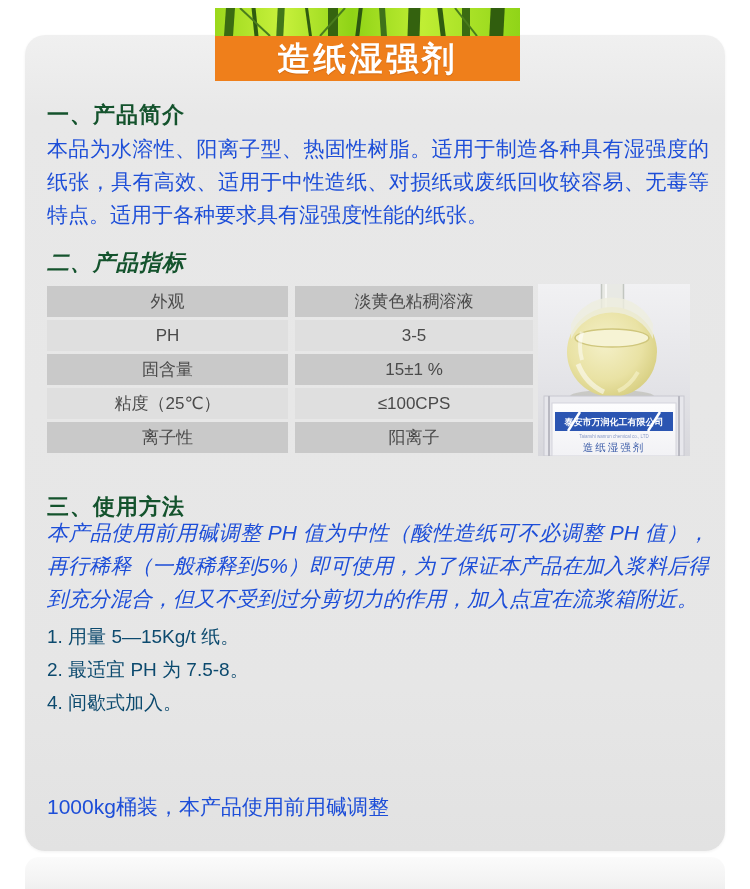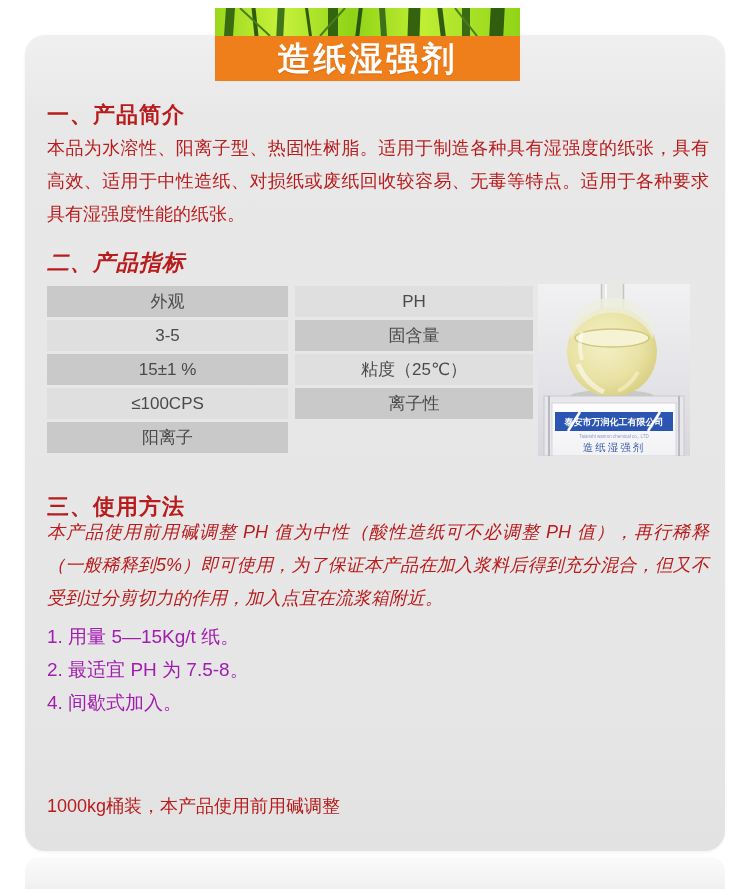--- a/index.html
+++ b/index.html
@@ -24,26 +24,26 @@
   
   .forest { position:absolute; left:215px; top:0; width:305px; height:28px; overflow:hidden; }
   .banner {
     position:absolute; left:215px; top:28px; width:305px; height:45px;
     background:#ef7f1b; color:#ffffff; text-align:center;
     font-size:33px; line-height:45px; font-weight:bold; letter-spacing:3px;
     text-shadow:0 1px 1px rgba(160,70,0,0.35);
   }
   
   .sec-h {
-    position:absolute; left:47px; color:#b91c1c; font-weight:bold;
+    position:absolute; left:47px; color:#14532d; font-weight:bold;
     font-size:22px; letter-spacing:1px;
   }
   .para {
-    position:absolute; left:47px; width:662px; color:#b91c1c;
-    font-size:18px; line-height:33px; text-align:justify;
+    position:absolute; left:47px; width:662px; color:#1d4ed8;
+    font-size:21px; line-height:33px; text-align:justify;
   }
   
   .spec-table {
     position:absolute; left:47px; top:278px; width:486px;
     display:grid; grid-template-columns:241px 238px;
     column-gap:7px; row-gap:3px; grid-auto-rows:31px;
   }
   .spec-cell {
     display:flex; align-items:center; justify-content:center;
     font-size:17px; color:#4a4a4a;
@@ -51,21 +51,21 @@
   .row-dark  { background:#c9c9c9; }
   .row-light { background:#dfdfdf; }
   
   .photo {
     position:absolute; left:538px; top:276px; width:152px; height:172px;
     overflow:hidden;
   }
   
   .usage-list {
     position:absolute; left:47px; top:612px; width:662px;
-    color:#a21caf; font-size:19px; line-height:33px; list-style:none;
+    color:#0c4a6e; font-size:19px; line-height:33px; list-style:none;
   }
 </style>
 </head>
 <body>
 
 <div id="page">
 
   <div class="content-panel"></div>
   <div class="bottom-panel"></div>
 
@@ -102,20 +102,21 @@
     <span>造纸湿强剂</span>
   </div>
 
   <div class="sec-h" style="top:92px;">一、产品简介</div>
   <div class="para" style="top:124px;">本品为水溶性、阳离子型、热固性树脂。适用于制造各种具有湿强度的纸张，具有高效、适用于中性造纸、对损纸或废纸回收较容易、无毒等特点。适用于各种要求具有湿强度性能的纸张。</div>
 
   <div class="sec-h" style="top:240px;font-style:italic;">二、产品指标</div>
 
   <div class="spec-table">
     <div class="spec-cell row-dark">外观</div>
+    <div class="spec-cell row-dark">淡黄色粘稠溶液</div>
     <div class="spec-cell row-light">PH</div>
     <div class="spec-cell row-light">3-5</div>
     <div class="spec-cell row-dark">固含量</div>
     <div class="spec-cell row-dark">15±1 %</div>
     <div class="spec-cell row-light">粘度（25℃）</div>
     <div class="spec-cell row-light">≤100CPS</div>
     <div class="spec-cell row-dark">离子性</div>
     <div class="spec-cell row-dark">阳离子</div>
   </div>
 

